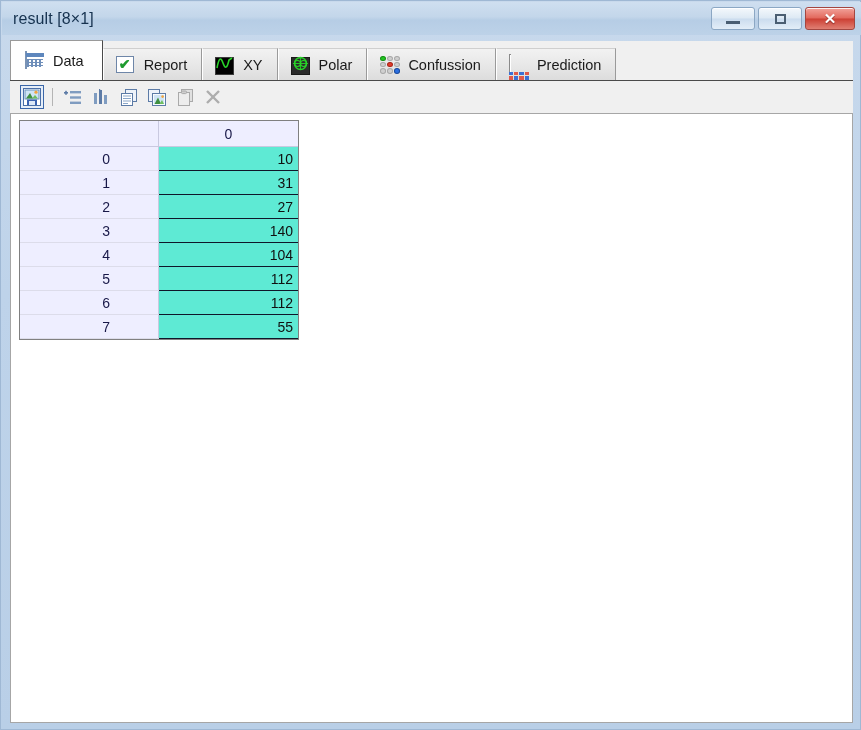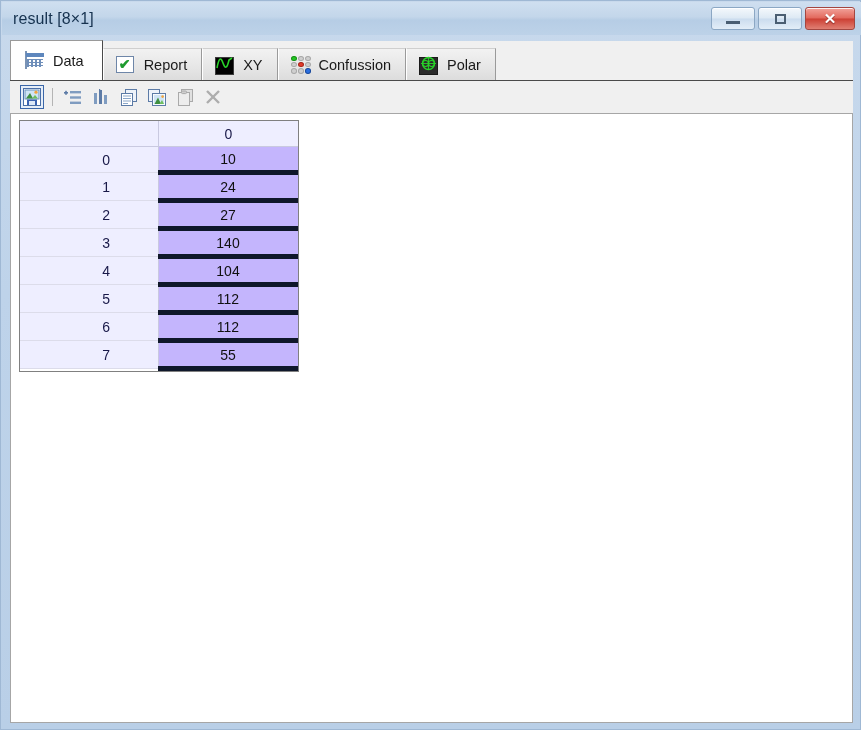--- a/index.html
+++ b/index.html
@@ -350,26 +350,26 @@
   table.data-grid td.rowhead {
     background: #eeeeff;
     color: #181848;
     text-align: right;
     padding: 2px 48px 2px 4px;
     height: 19px;
     border-right: 1px solid #c9c9e0;
     border-bottom: 1px solid #dcdcea;
   }
   table.data-grid td.cell {
-    background: #c4b5fd;
+    background: #5eead4;
     color: #101010;
-    text-align: center;
+    text-align: right;
     padding: 2px 5px 2px 4px;
     height: 19px;
-    border-bottom: 5px solid #0f172a;
+    border-bottom: 1px solid #0f172a;
   }
 </style>
 </head>
 <body>
 
 <div class="window">
 
   <div class="titlebar">
     <div class="title-text">result [8×1]</div>
 
@@ -407,20 +407,35 @@
 
         <div class="tab">
           <span class="ticon">
             <span class="icon-xy">
               <svg width="17" height="15" viewBox="0 0 17 15">
                 <path d="M1 12 C3 1, 5 1, 7 7 C9 13, 11 13, 13 4 L16 2" stroke="#28d428" stroke-width="1.6" fill="none"></path>
               </svg>
             </span>
           </span>
           <span class="tab-label">XY</span>
+        </div>
+
+        <div class="tab">
+          <span class="ticon">
+            <span class="icon-polar">
+              <svg width="17" height="15" viewBox="0 0 17 15">
+                <circle cx="8.5" cy="7.5" r="6" stroke="#28d428" stroke-width="1.4" fill="none"></circle>
+                <circle cx="5.5" cy="7.5" r="3" stroke="#28d428" stroke-width="1.2" fill="none"></circle>
+                <circle cx="11.5" cy="7.5" r="3" stroke="#28d428" stroke-width="1.2" fill="none"></circle>
+                <line x1="1" y1="7.5" x2="16" y2="7.5" stroke="#28d428" stroke-width="0.9"></line>
+                <line x1="8.5" y1="1" x2="8.5" y2="14" stroke="#28d428" stroke-width="0.9"></line>
+              </svg>
+            </span>
+          </span>
+          <span class="tab-label">Polar</span>
         </div>
 
         <div class="tab">
           <span class="ticon">
             <span class="icon-confusion">
               <i class="g"></i>
                 <i></i>
                 <i></i>
               <i></i>
                 <i class="r"></i>
@@ -428,33 +443,43 @@
               <i></i>
                 <i></i>
                 <i class="b"></i>
             </span>
           </span>
           <span class="tab-label">Confussion</span>
         </div>
 
         <div class="tab">
           <span class="ticon">
-            <span class="icon-polar">
-              <svg width="17" height="15" viewBox="0 0 17 15">
-                <circle cx="8.5" cy="7.5" r="6" stroke="#28d428" stroke-width="1.4" fill="none"></circle>
-                <circle cx="5.5" cy="7.5" r="3" stroke="#28d428" stroke-width="1.2" fill="none"></circle>
-                <circle cx="11.5" cy="7.5" r="3" stroke="#28d428" stroke-width="1.2" fill="none"></circle>
-                <line x1="1" y1="7.5" x2="16" y2="7.5" stroke="#28d428" stroke-width="0.9"></line>
-                <line x1="8.5" y1="1" x2="8.5" y2="14" stroke="#28d428" stroke-width="0.9"></line>
-              </svg>
+            <span class="icon-pred">
+              <span class="cells">
+                <i class="b"></i>
+                  <i class="r"></i>
+                  <i class="b"></i>
+                  <i class="r"></i>
+                <i class="r"></i>
+                  <i class="b"></i>
+                  <i class="r"></i>
+                  <i class="b"></i>
+                <i class="b"></i>
+                  <i class="r"></i>
+                  <i class="b"></i>
+                  <i class="r"></i>
+                <i class="r"></i>
+                  <i class="b"></i>
+                  <i class="r"></i>
+                  <i class="b"></i>
+              </span>
             </span>
           </span>
-          <span class="tab-label">Polar</span>
+          <span class="tab-label">Prediction</span>
         </div>
-
 
 
       </div>
     </div>
 
     <div class="toolbar">
 
       <div class="tb-btn selected">
         <span class="ic-saveimg">
           <svg width="18" height="18" viewBox="0 0 18 18">
@@ -552,21 +577,21 @@
               <th class="colhead">0</th>
             </tr>
           </thead>
           <tbody>
             <tr>
               <td class="rowhead">0</td>
               <td class="cell">10</td>
             </tr>
             <tr>
               <td class="rowhead">1</td>
-              <td class="cell">24</td>
+              <td class="cell">31</td>
             </tr>
             <tr>
               <td class="rowhead">2</td>
               <td class="cell">27</td>
             </tr>
             <tr>
               <td class="rowhead">3</td>
               <td class="cell">140</td>
             </tr>
             <tr>

